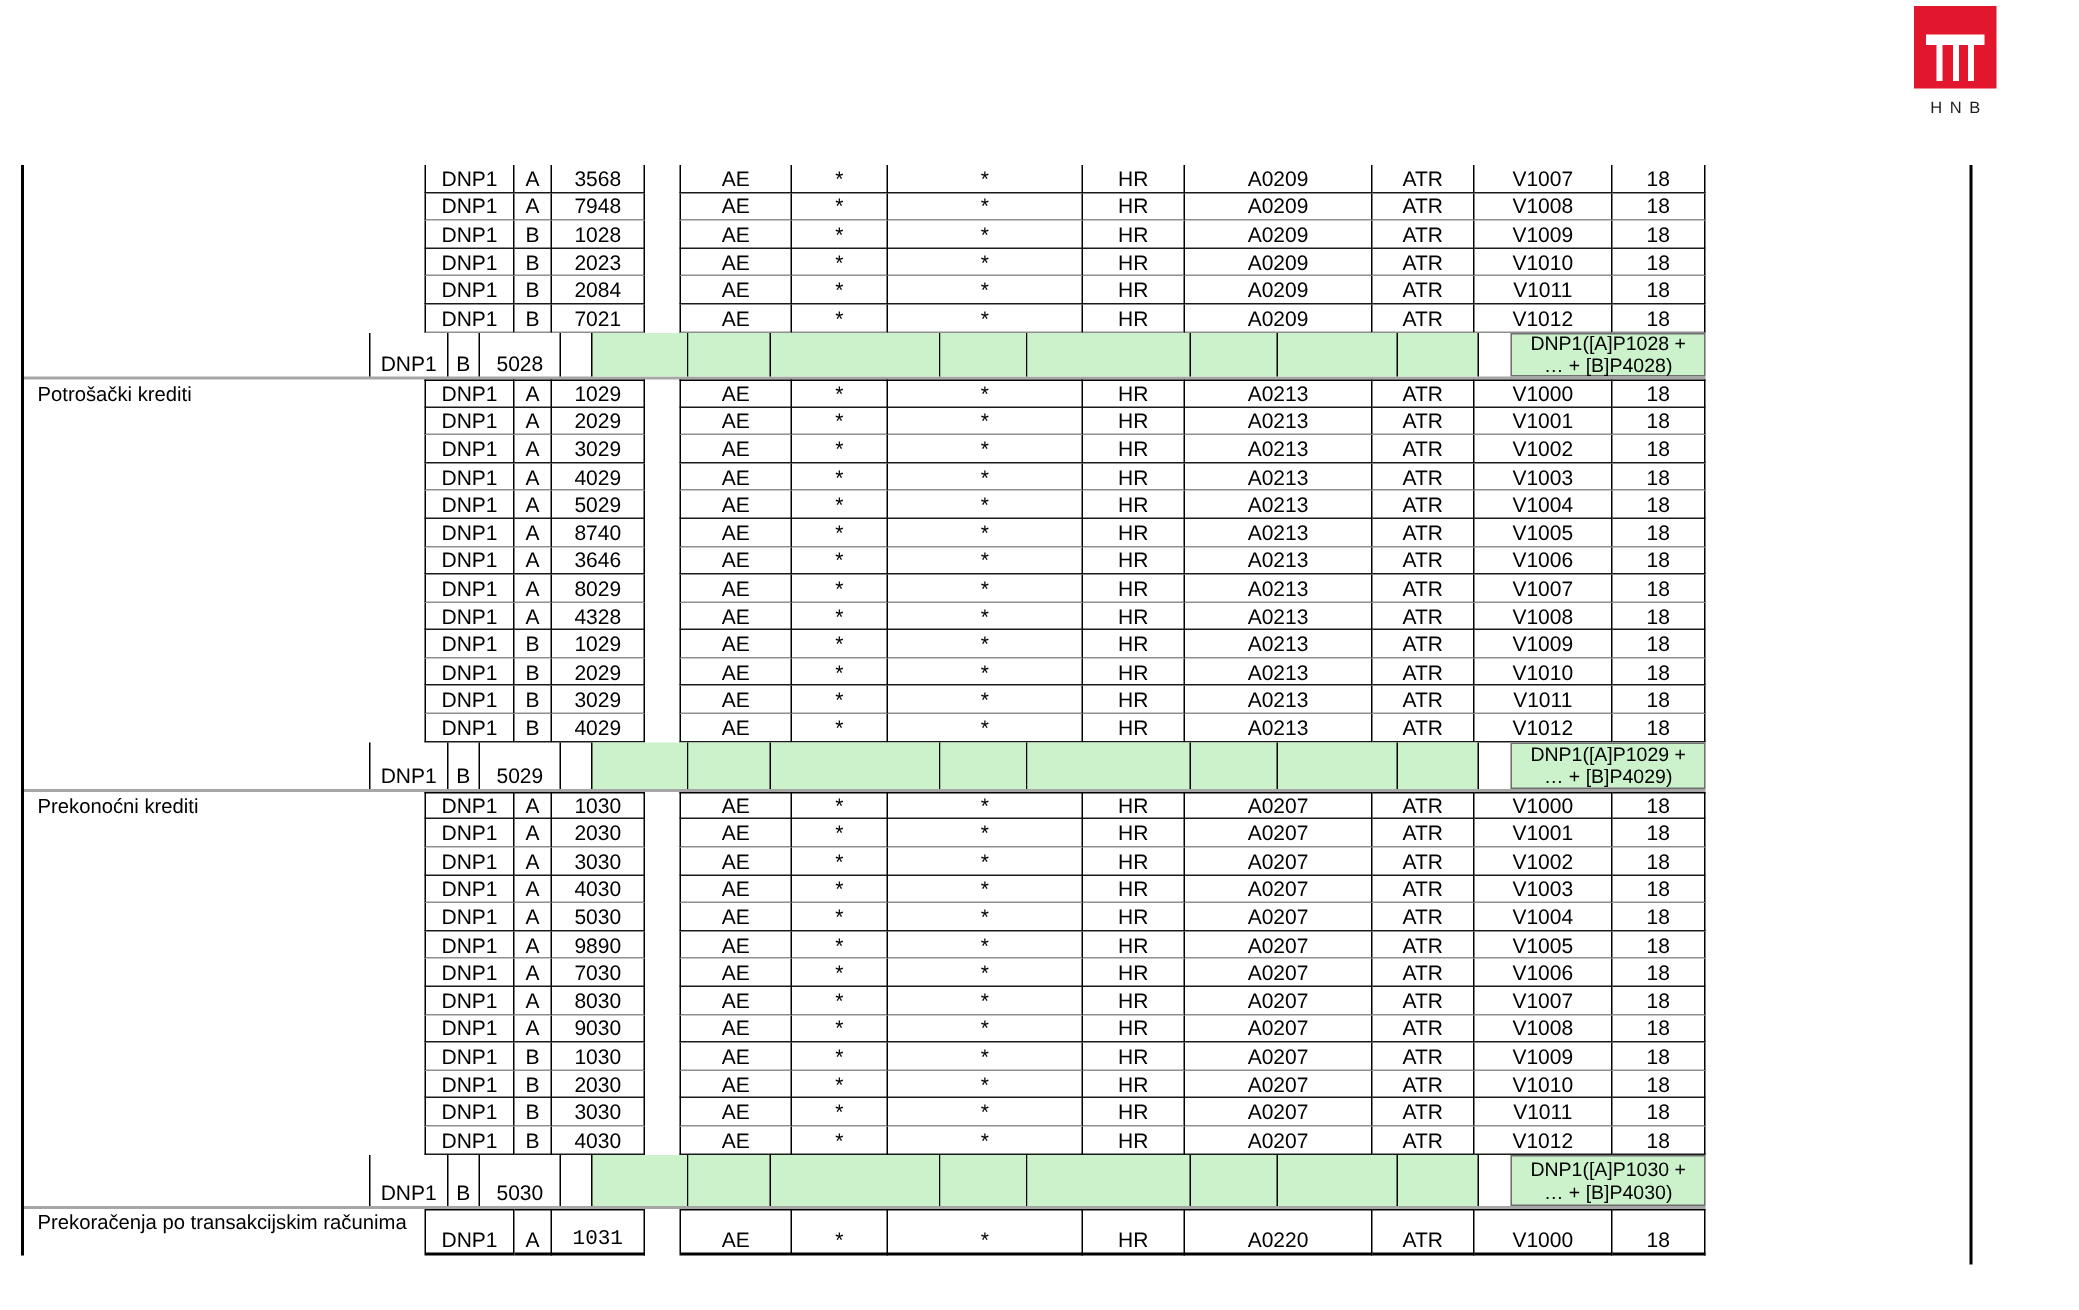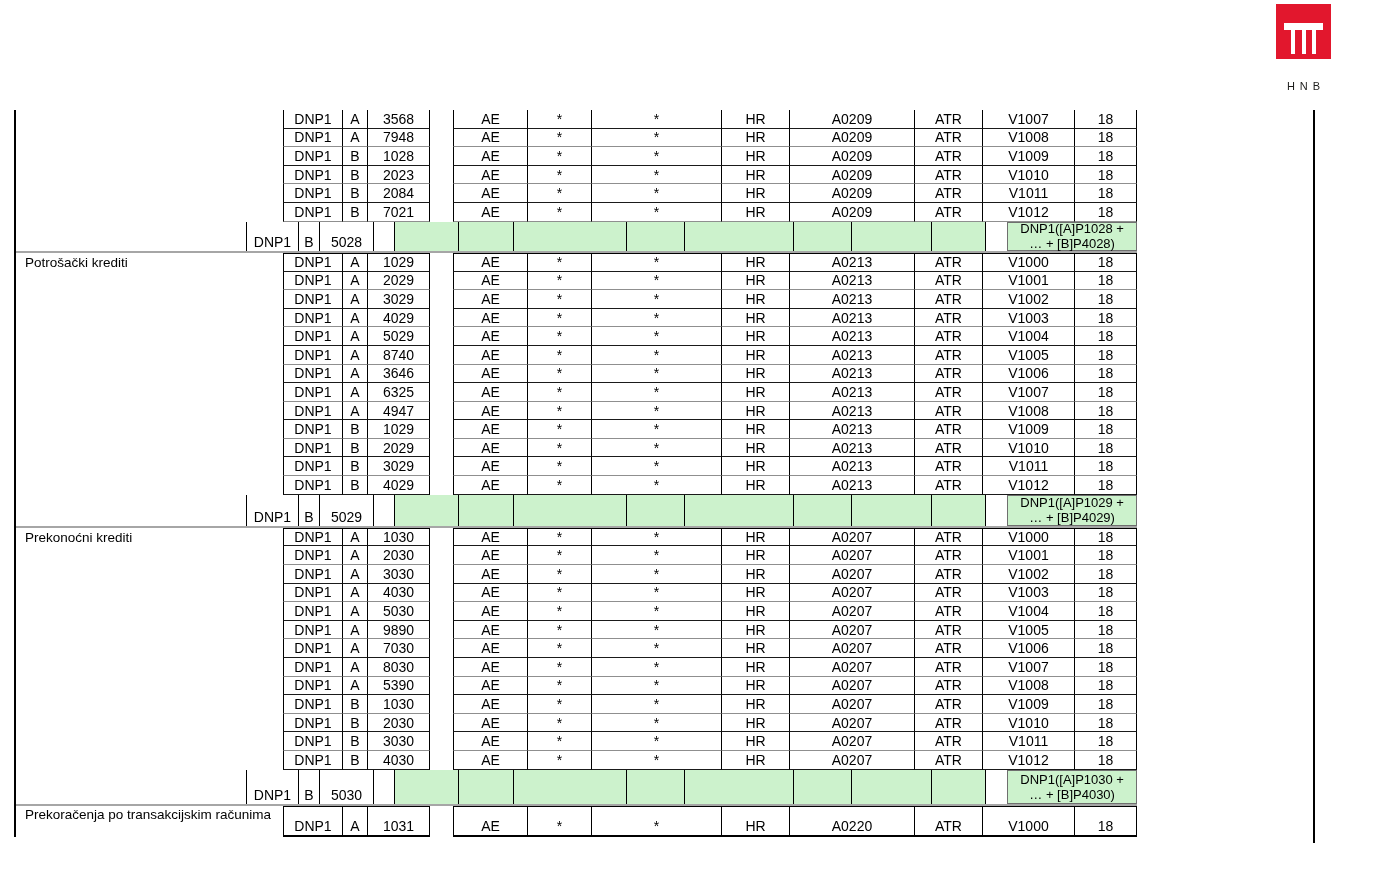--- a/index.html
+++ b/index.html
@@ -6,21 +6,21 @@
   body{
     width:1386px;height:873px;position:relative;overflow:hidden;
     font-family:"Liberation Sans", sans-serif;color:#000;
   }
   
   .logo{position:absolute;left:1276px;top:4px;width:56px;}
   .logo-square{position:relative;width:55px;height:55px;}
   .logo-bar{position:absolute;left:8px;top:19px;width:39px;height:7px;background:#fff;}
   .logo-gap{position:absolute;top:26px;width:4px;height:24px;background:#fff;}
   .logo-text{
-    width:55px;margin-top:21px;text-align:center;
+    width:55px;margin-top:7px;text-align:center;
     font-size:11px;letter-spacing:5px;text-indent:5px;color:#1d1d1b;
   }
   
   #table-root{position:absolute;left:15px;top:110px;width:1340px;}
   .section{position:relative;box-sizing:border-box;}
   .section.with-divider{border-bottom:2px solid #a6a6a6;width:1122px;}
   .sec-label{
     position:absolute;left:10px;top:2px;font-size:13.5px;line-height:15.5px;
     white-space:nowrap;
   }
@@ -271,36 +271,36 @@
         <div class="cell" style="width: 68px; border-bottom: 1px solid rgb(26, 26, 26);">HR</div>
         <div class="cell" style="width: 125px; border-bottom: 1px solid rgb(26, 26, 26);">A0213</div>
         <div class="cell" style="width: 68px; border-bottom: 1px solid rgb(26, 26, 26);">ATR</div>
         <div class="cell" style="width: 92px; border-bottom: 1px solid rgb(26, 26, 26);">V1006</div>
         <div class="cell" style="width: 62px; border-bottom: 1px solid rgb(26, 26, 26);">18</div>
       </div>
       <div class="trow" style="height: 18.6px;">
         <div class="spacer" style="width: 268px;"></div>
         <div class="cell first" style="width: 60px; border-bottom: 1px solid rgb(143, 143, 143);">DNP1</div>
         <div class="cell" style="width: 25px; border-bottom: 1px solid rgb(143, 143, 143);">A</div>
-        <div class="cell" style="width: 62px; border-bottom: 1px solid rgb(143, 143, 143);">6325</div>
+        <div class="cell" style="width: 62px; border-bottom: 1px solid rgb(143, 143, 143);">8029</div>
         <div class="spacer" style="width: 23px;"></div>
         <div class="cell first" style="width: 75px; border-bottom: 1px solid rgb(143, 143, 143);">AE</div>
         <div class="cell" style="width: 64px; border-bottom: 1px solid rgb(143, 143, 143);">*</div>
         <div class="cell" style="width: 130px; border-bottom: 1px solid rgb(143, 143, 143);">*</div>
         <div class="cell" style="width: 68px; border-bottom: 1px solid rgb(143, 143, 143);">HR</div>
         <div class="cell" style="width: 125px; border-bottom: 1px solid rgb(143, 143, 143);">A0213</div>
         <div class="cell" style="width: 68px; border-bottom: 1px solid rgb(143, 143, 143);">ATR</div>
         <div class="cell" style="width: 92px; border-bottom: 1px solid rgb(143, 143, 143);">V1007</div>
         <div class="cell" style="width: 62px; border-bottom: 1px solid rgb(143, 143, 143);">18</div>
       </div>
       <div class="trow" style="height: 18.6px;">
         <div class="spacer" style="width: 268px;"></div>
         <div class="cell first" style="width: 60px; border-bottom: 1px solid rgb(26, 26, 26);">DNP1</div>
         <div class="cell" style="width: 25px; border-bottom: 1px solid rgb(26, 26, 26);">A</div>
-        <div class="cell" style="width: 62px; border-bottom: 1px solid rgb(26, 26, 26);">4947</div>
+        <div class="cell" style="width: 62px; border-bottom: 1px solid rgb(26, 26, 26);">4328</div>
         <div class="spacer" style="width: 23px;"></div>
         <div class="cell first" style="width: 75px; border-bottom: 1px solid rgb(26, 26, 26);">AE</div>
         <div class="cell" style="width: 64px; border-bottom: 1px solid rgb(26, 26, 26);">*</div>
         <div class="cell" style="width: 130px; border-bottom: 1px solid rgb(26, 26, 26);">*</div>
         <div class="cell" style="width: 68px; border-bottom: 1px solid rgb(26, 26, 26);">HR</div>
         <div class="cell" style="width: 125px; border-bottom: 1px solid rgb(26, 26, 26);">A0213</div>
         <div class="cell" style="width: 68px; border-bottom: 1px solid rgb(26, 26, 26);">ATR</div>
         <div class="cell" style="width: 92px; border-bottom: 1px solid rgb(26, 26, 26);">V1008</div>
         <div class="cell" style="width: 62px; border-bottom: 1px solid rgb(26, 26, 26);">18</div>
       </div>
@@ -504,21 +504,21 @@
         <div class="cell" style="width: 68px; border-bottom: 1px solid rgb(143, 143, 143);">HR</div>
         <div class="cell" style="width: 125px; border-bottom: 1px solid rgb(143, 143, 143);">A0207</div>
         <div class="cell" style="width: 68px; border-bottom: 1px solid rgb(143, 143, 143);">ATR</div>
         <div class="cell" style="width: 92px; border-bottom: 1px solid rgb(143, 143, 143);">V1007</div>
         <div class="cell" style="width: 62px; border-bottom: 1px solid rgb(143, 143, 143);">18</div>
       </div>
       <div class="trow" style="height: 18.6px;">
         <div class="spacer" style="width: 268px;"></div>
         <div class="cell first" style="width: 60px; border-bottom: 1px solid rgb(26, 26, 26);">DNP1</div>
         <div class="cell" style="width: 25px; border-bottom: 1px solid rgb(26, 26, 26);">A</div>
-        <div class="cell" style="width: 62px; border-bottom: 1px solid rgb(26, 26, 26);">5390</div>
+        <div class="cell" style="width: 62px; border-bottom: 1px solid rgb(26, 26, 26);">9030</div>
         <div class="spacer" style="width: 23px;"></div>
         <div class="cell first" style="width: 75px; border-bottom: 1px solid rgb(26, 26, 26);">AE</div>
         <div class="cell" style="width: 64px; border-bottom: 1px solid rgb(26, 26, 26);">*</div>
         <div class="cell" style="width: 130px; border-bottom: 1px solid rgb(26, 26, 26);">*</div>
         <div class="cell" style="width: 68px; border-bottom: 1px solid rgb(26, 26, 26);">HR</div>
         <div class="cell" style="width: 125px; border-bottom: 1px solid rgb(26, 26, 26);">A0207</div>
         <div class="cell" style="width: 68px; border-bottom: 1px solid rgb(26, 26, 26);">ATR</div>
         <div class="cell" style="width: 92px; border-bottom: 1px solid rgb(26, 26, 26);">V1008</div>
         <div class="cell" style="width: 62px; border-bottom: 1px solid rgb(26, 26, 26);">18</div>
       </div>
@@ -602,21 +602,21 @@
           <div>… + [B]P4030)</div>
         </div>
       </div>
     </div>
     <div class="section">
       <div class="sec-label wrap">Prekoračenja po transakcijskim računima</div>
       <div class="trow" style="height: 31px;">
         <div class="spacer" style="width: 268px;"></div>
         <div class="cell first bottomtext" style="width: 60px; border-bottom: 2px solid rgb(0, 0, 0); border-top: 1px solid rgb(0, 0, 0);">DNP1</div>
         <div class="cell bottomtext" style="width: 25px; border-bottom: 2px solid rgb(0, 0, 0); border-top: 1px solid rgb(0, 0, 0);">A</div>
-        <div class="cell bottomtext" style="width: 62px; border-bottom: 2px solid rgb(0, 0, 0); border-top: 1px solid rgb(0, 0, 0);">1031</div>
+        <div class="cell bottomtext" style="width: 62px; border-bottom: 2px solid rgb(0, 0, 0); border-top: 1px solid rgb(0, 0, 0); font-family: Liberation Mono, monospace;">1031</div>
         <div class="spacer" style="width: 23px;"></div>
         <div class="cell first bottomtext" style="width: 75px; border-bottom: 2px solid rgb(0, 0, 0); border-top: 1px solid rgb(0, 0, 0);">AE</div>
         <div class="cell bottomtext" style="width: 64px; border-bottom: 2px solid rgb(0, 0, 0); border-top: 1px solid rgb(0, 0, 0);">*</div>
         <div class="cell bottomtext" style="width: 130px; border-bottom: 2px solid rgb(0, 0, 0); border-top: 1px solid rgb(0, 0, 0);">*</div>
         <div class="cell bottomtext" style="width: 68px; border-bottom: 2px solid rgb(0, 0, 0); border-top: 1px solid rgb(0, 0, 0);">HR</div>
         <div class="cell bottomtext" style="width: 125px; border-bottom: 2px solid rgb(0, 0, 0); border-top: 1px solid rgb(0, 0, 0);">A0220</div>
         <div class="cell bottomtext" style="width: 68px; border-bottom: 2px solid rgb(0, 0, 0); border-top: 1px solid rgb(0, 0, 0);">ATR</div>
         <div class="cell bottomtext" style="width: 92px; border-bottom: 2px solid rgb(0, 0, 0); border-top: 1px solid rgb(0, 0, 0);">V1000</div>
         <div class="cell bottomtext" style="width: 62px; border-bottom: 2px solid rgb(0, 0, 0); border-top: 1px solid rgb(0, 0, 0);">18</div>
       </div>

